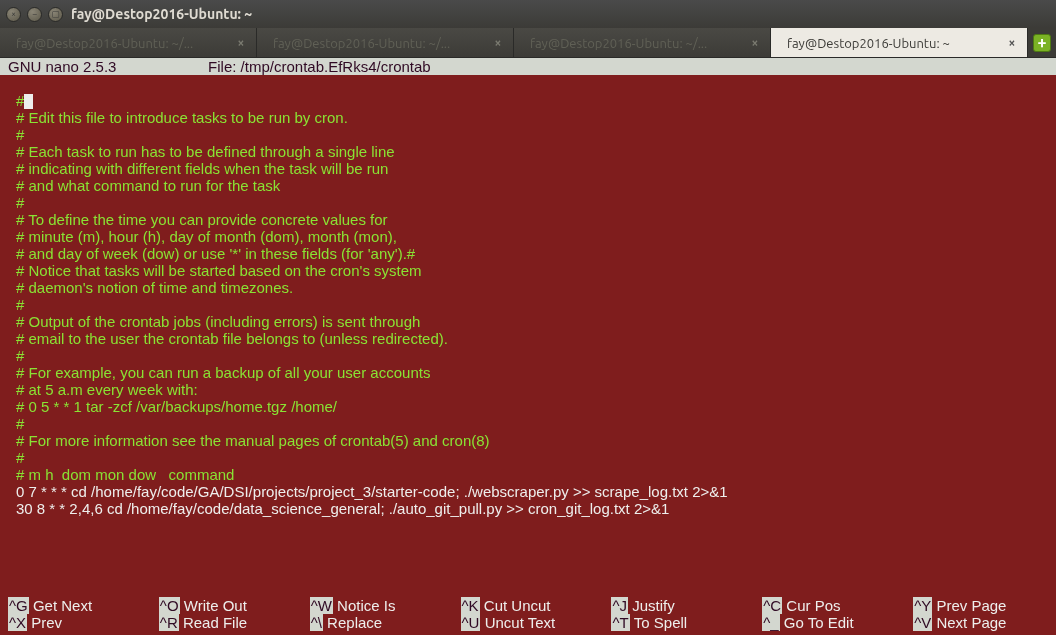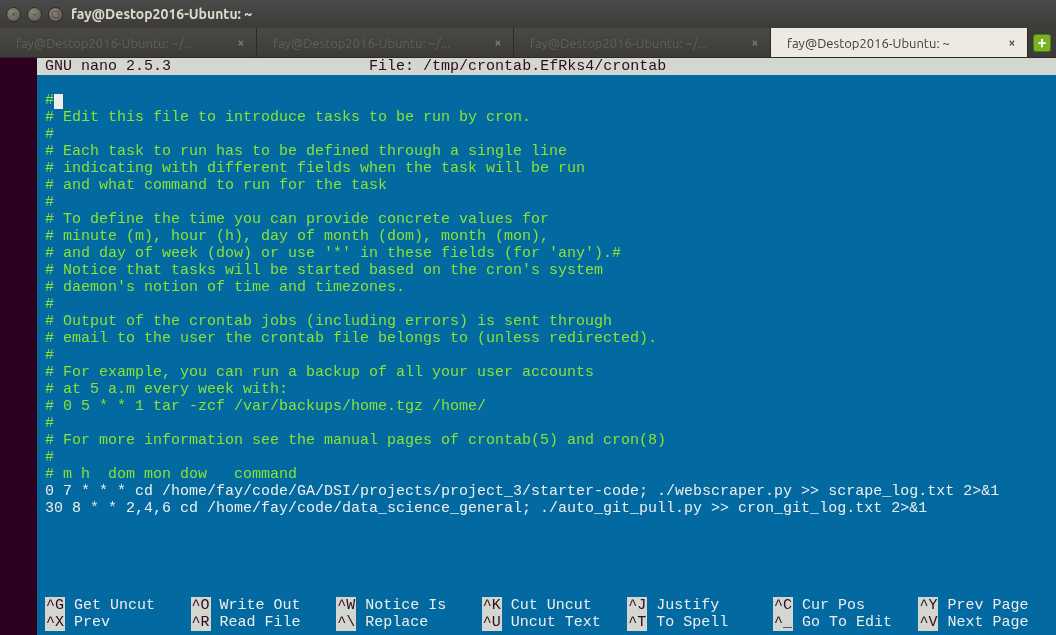--- a/index.html
+++ b/index.html
@@ -63,39 +63,38 @@
     display: flex; align-items:center; justify-content:center;
     background: #3c3b37;
   }
   .newtab-plus {
     width: 18px; height: 18px; background:#7bb225;
     border:1px solid #4e7a12; border-radius:3px;
     color:#fff; font-size:16px; font-weight:bold; line-height:14px;
     text-align:center;
   }
   .term {
-    background: #0369a1;
+    background: #7f1d1d;
     height: calc(635px - 28px - 30px);
-    font-family: Liberation Mono, monospace;
+    font-family: Liberation Sans, sans-serif;
     font-size: 15px;
     color: #eeeeec;
     position: relative;
     line-height: 17px;
-    margin-left: 37px;
   }
   .nano-header {
     background: #d3d7cf;
     color: #300a24;
     height: 17px;
     white-space: pre;
     padding: 0 8px;
     overflow: hidden;
   }
   .nano-body {
-    padding: 0 8px;
+    padding: 0 16px;
     white-space: pre;
   }
   .hl { color: #8ae234; }
   .nano-footer {
     position: absolute;
     bottom: 0; left: 0; right: 0;
     padding: 0 0 4px 0;
   }
   .foot-row { display: flex; }
   .foot-cell {
@@ -173,21 +172,21 @@
 <span class="hl">#</span>
 <span class="hl"># For more information see the manual pages of crontab(5) and cron(8)</span>
 <span class="hl">#</span>
 <span class="hl"># m h  dom mon dow   command</span>
 <span>0 7 * * * cd /home/fay/code/GA/DSI/projects/project_3/starter-code; ./webscraper.py &gt;&gt; scrape_log.txt 2&gt;&amp;1</span>
 <span>30 8 * * 2,4,6 cd /home/fay/code/data_science_general; ./auto_git_pull.py &gt;&gt; cron_git_log.txt 2&gt;&amp;1</span>
 </div>
 
   <div class="nano-footer">
     <div class="foot-row">
-      <div class="foot-cell"><span class="key">^G</span><span class="keylab"> </span><span class="keylab">Get Uncut</span></div>
+      <div class="foot-cell"><span class="key">^G</span><span class="keylab"> </span><span class="keylab">Get Next</span></div>
       <div class="foot-cell"><span class="key">^O</span><span class="keylab"> </span><span class="keylab">Write Out</span></div>
       <div class="foot-cell"><span class="key">^W</span><span class="keylab"> </span><span class="keylab">Notice Is</span></div>
       <div class="foot-cell"><span class="key">^K</span><span class="keylab"> </span><span class="keylab">Cut Uncut</span></div>
       <div class="foot-cell"><span class="key">^J</span><span class="keylab"> </span><span class="keylab">Justify</span></div>
       <div class="foot-cell"><span class="key">^C</span><span class="keylab"> </span><span class="keylab">Cur Pos</span></div>
       <div class="foot-cell"><span class="key">^Y</span><span class="keylab"> </span><span class="keylab">Prev Page</span></div>
     </div>
     <div class="foot-row">
       <div class="foot-cell"><span class="key">^X</span><span class="keylab"> </span><span class="keylab">Prev</span></div>
       <div class="foot-cell"><span class="key">^R</span><span class="keylab"> </span><span class="keylab">Read File</span></div>

